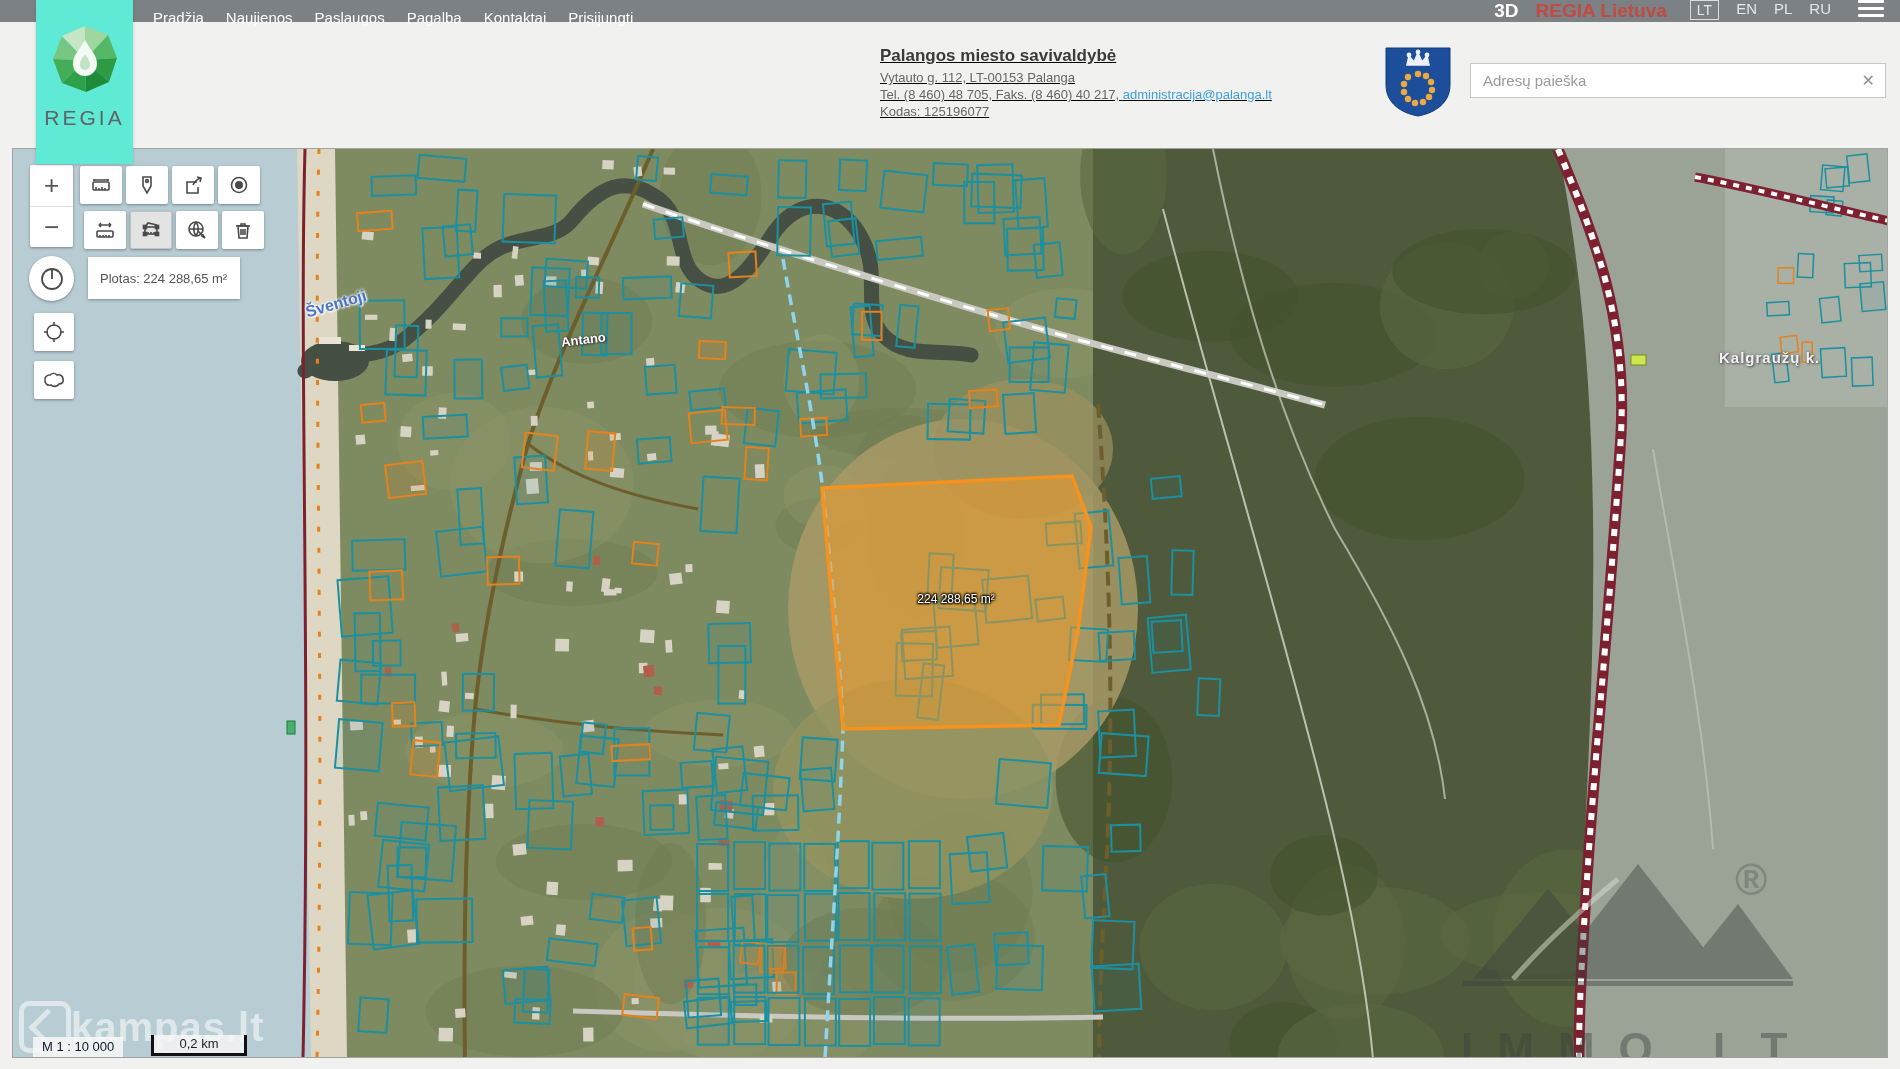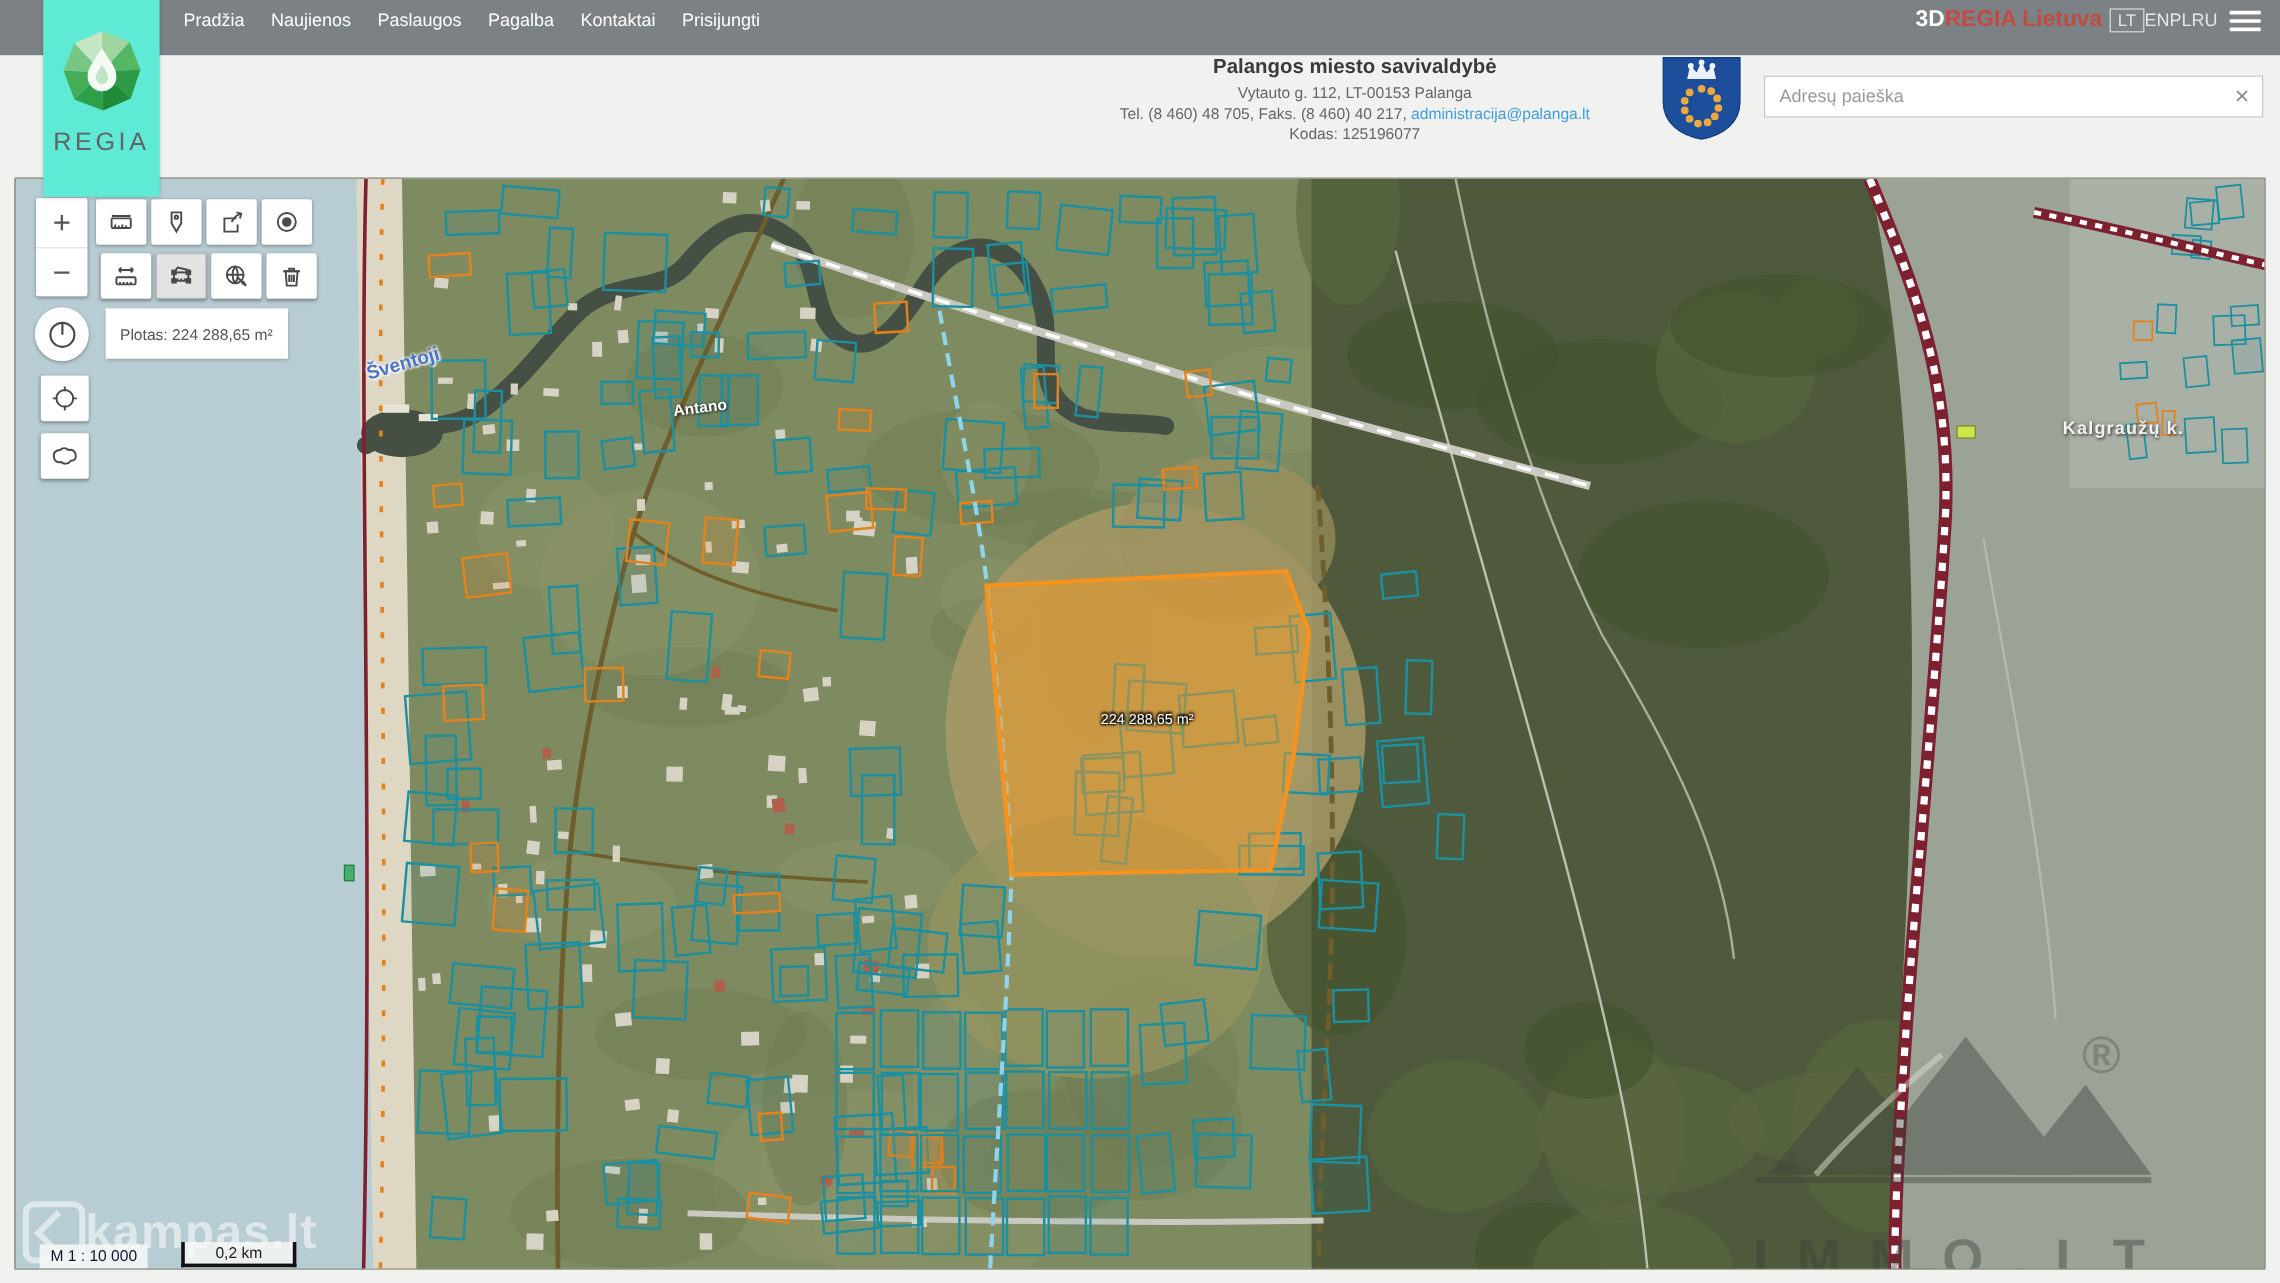--- a/index.html
+++ b/index.html
@@ -1,39 +1,39 @@
 <!DOCTYPE html>
 <html><head>
 <meta charset="utf-8">
 <style>
   * { margin:0; padding:0; box-sizing:border-box; }
   html,body { width:1900px; height:1069px; }
   .page { position:relative; width:1900px; height:1069px; background:#f1f1ef;
           font-family:"Liberation Sans", sans-serif; overflow:hidden; }
 
   
-  .navbar { position:absolute; top:0; left:0; width:1900px; height:46px; background:#7b8184; z-index:4; }
+  .navbar { position:absolute; top:0; left:0; width:1900px; height:22px; background:#7b8184; z-index:4; }
   .nav-menu { position:absolute; left:153px; top:0; height:34px; display:flex; align-items:center; gap:22px; }
   .nav-link { color:#ffffff; font-size:15px; text-decoration:none; cursor:pointer; white-space:nowrap; }
-  .nav-right { position:absolute; right:16px; top:0; height:34px; display:flex; align-items:center; }
+  .nav-right { position:absolute; right:16px; top:0; height:34px; display:flex; align-items:flex-start; gap:17px; }
   .brand-3d { color:#fff; font-size:19px; font-weight:bold; }
   .brand-regia { color:#c14b42; font-size:19px; font-weight:bold; margin-right:6px; white-space:nowrap; }
   .lang { color:#e4e7e8; font-size:15px; cursor:pointer; }
   .lang.active { border:1px solid #dadddd; padding:1px 6px; font-size:14px; }
   .hamburger { width:26px; height:17px; display:flex; flex-direction:column; justify-content:space-between; cursor:pointer; margin-left:10px; }
   .hamburger span { display:block; height:3px; background:#fff; border-radius:1px; }
 
   
   .logo-box { position:absolute; left:36px; top:0; width:97px; height:164px; background:#5eead4; z-index:6;
               text-align:center; box-shadow:0 1px 3px rgba(0,0,0,.18); }
   .logo-box svg { margin-top:24px; }
   .logo-text { font-size:21px; color:#606468; letter-spacing:3px; margin-top:4px; }
 
   
-  .header-info { position:absolute; top:46px; left:880px; width:498px; text-align:center; z-index:3; }
+  .header-info { position:absolute; top:46px; left:880px; width:498px; text-align:left; z-index:3;text-decoration:underline; }
   .muni-title { font-size:17px; font-weight:bold; color:#3a3a3a; margin-bottom:3px; }
   .muni-line { font-size:13px; color:#666; line-height:17px; }
   .muni-link { color:#3f9fdd; text-decoration:none; cursor:pointer; }
   .coat { position:absolute; left:1385px; top:47px; width:66px; height:70px; z-index:3; }
   .searchbox { position:absolute; left:1470px; top:63px; width:416px; height:35px; background:#fff;
                border:1px solid #c6c6c6; z-index:3; }
   .searchbox input { position:absolute; left:0; top:0; width:380px; height:33px; border:0; outline:none;
                      padding:0 12px; font-size:15px; color:#444; font-family:"Liberation Sans",sans-serif; background:transparent;}
   .searchbox input::placeholder { color:#9a9a9a; }
   .search-clear { position:absolute; right:10px; top:7px; color:#8e8e8e; font-size:16px; cursor:pointer; }

